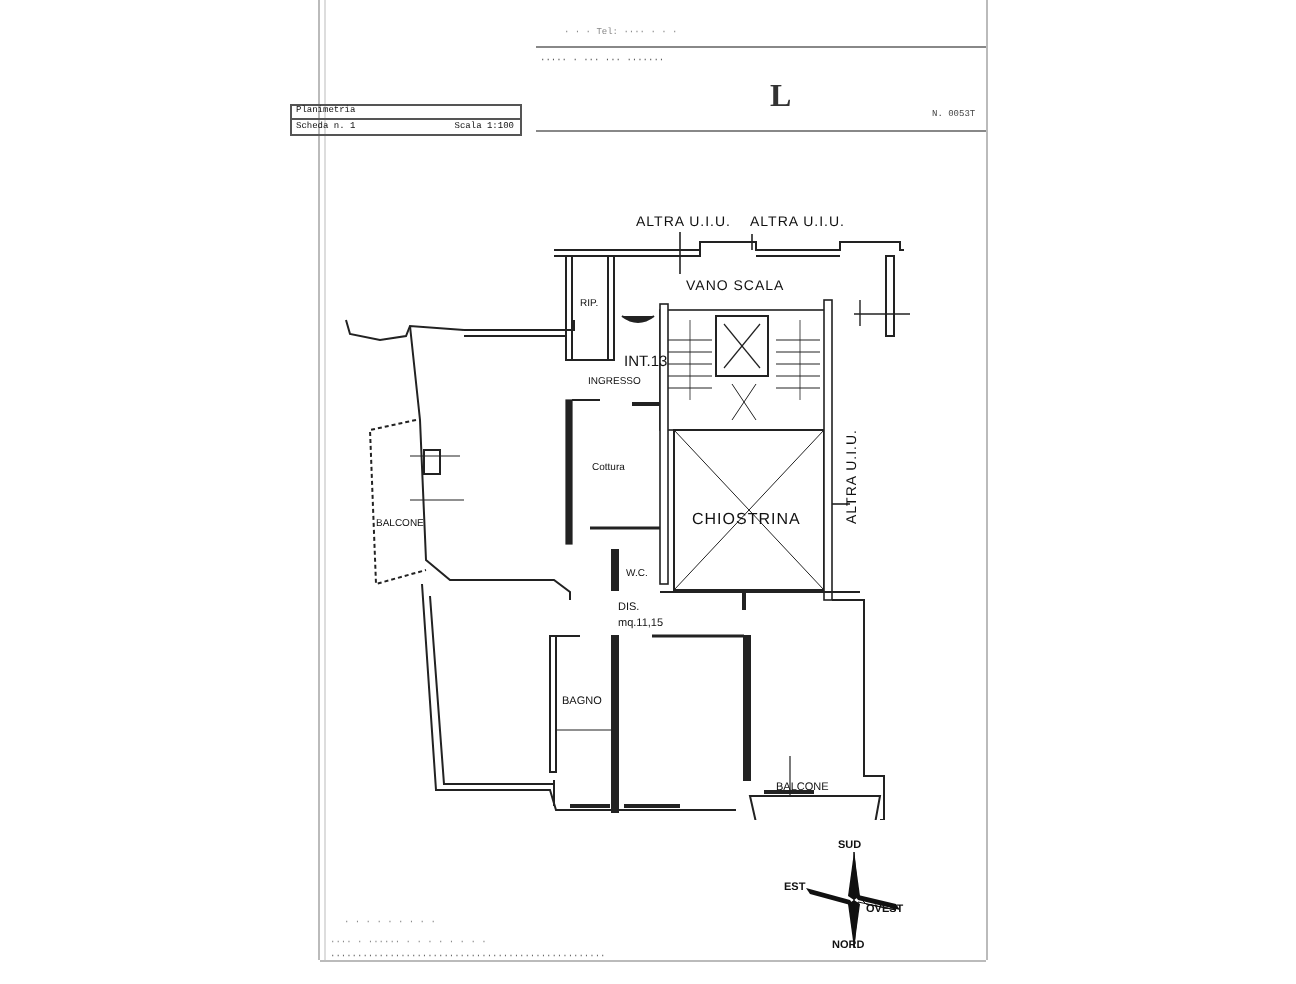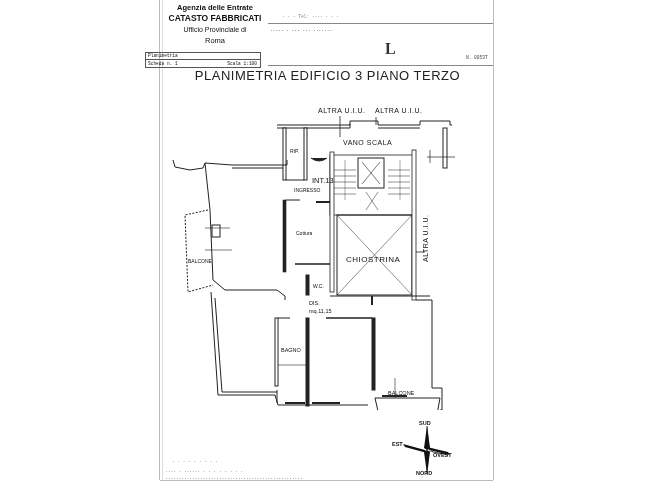--- a/index.html
+++ b/index.html
@@ -30,44 +30,37 @@
   </style>
 </head>
 <body>
 
 <div class="page">
   <div class="border-left"></div>
   <div class="border-left2"></div>
   <div class="border-right"></div>
   <div class="border-bottom"></div>
 
-  <div class="agency">
-    <div class="l1">Agenzia delle Entrate</div>
-    <div class="l2">CATASTO FABBRICATI</div>
-    <div class="l3">Ufficio Provinciale di</div>
-    <div class="l4">Roma</div>
-  </div>
 
   <div class="faint" style="left:282px; top:14px;">· · ·   Tel: ···· · · ·</div>
   <div class="hdr-line1"></div>
   <div class="faint" style="left:270px; top:28px; color:#555;">····· · ··· ··· ·······</div>
   <div class="sig">L</div>
   <div class="ref">N. 0053T</div>
   <div class="hdr-line2"></div>
 
   <div class="scheda-box">
     <div class="row1">Planimetria</div>
     <div class="row2">
       <span>Scheda n. 1</span>
       <span>Scala 1:100</span>
     </div>
   </div>
 
   <div class="title">
-    <div>PLANIMETRIA EDIFICIO 3 PIANO TERZO</div>
   </div>
 
   <svg class="plan" width="330" height="310" viewBox="160 100 330 310">
     <g stroke="#222" stroke-width="1" fill="none">
 
       <polyline points="277,125 350,125 350,121 378,121 378,125 420,125 420,121 450,121 450,125 452,125"></polyline>
       <polyline points="277,128 350,128 350,124"></polyline>
       <polyline points="378,128 420,128"></polyline>
       <line x1="340" y1="116" x2="340" y2="137" stroke-width="0.8"></line>
       <line x1="376" y1="117" x2="376" y2="125" stroke-width="0.8"></line>

